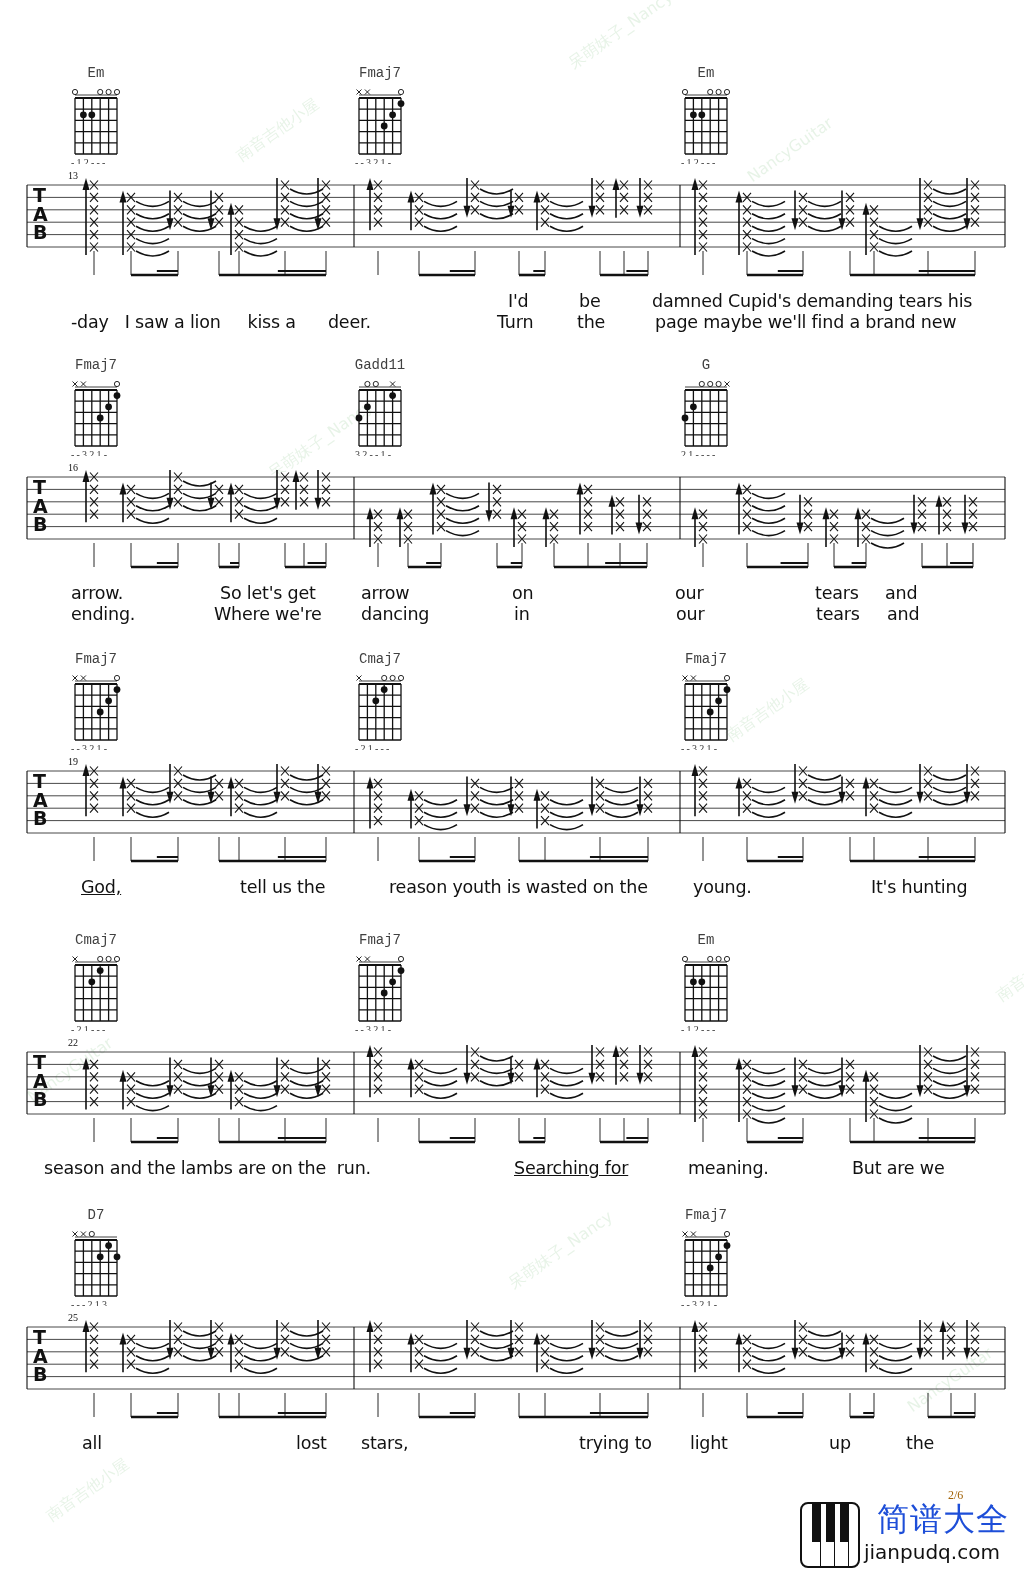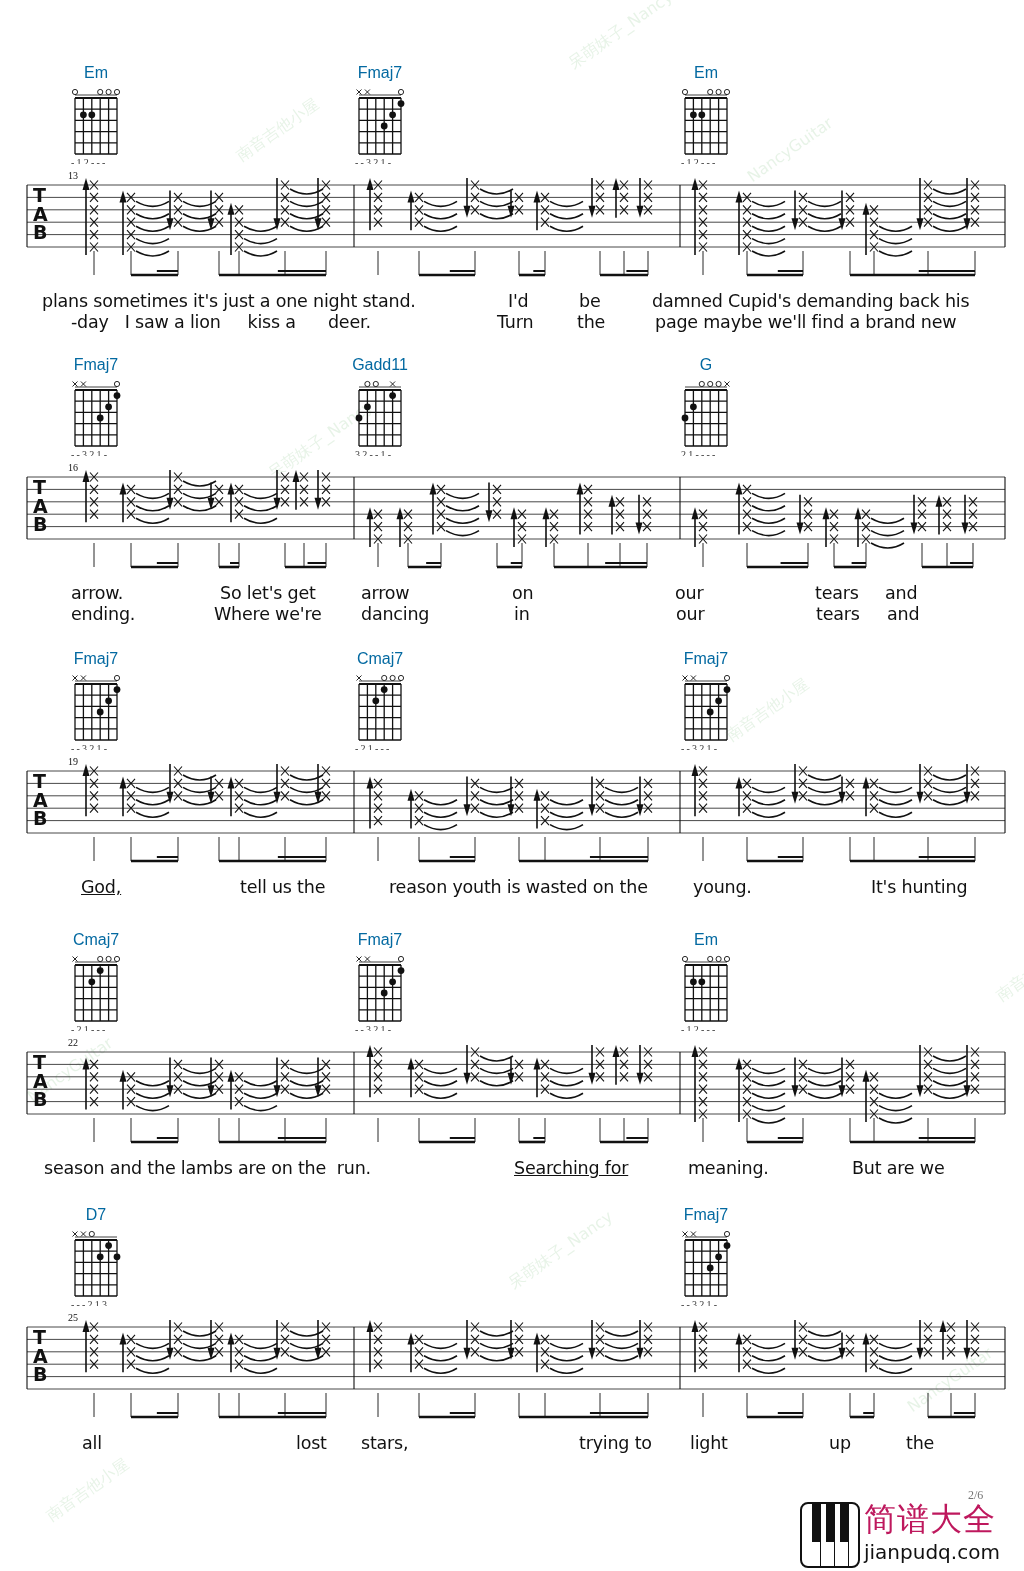--- a/index.html
+++ b/index.html
@@ -1,31 +1,31 @@
 <!DOCTYPE html>
 <html><head>
 <meta charset="utf-8">
 <style>
   html,body{margin:0;padding:0;background:#fff;}
   body{width:1024px;height:1571px;position:relative;overflow:hidden;font-family:"DejaVu Sans",sans-serif;}
   #sheet{position:absolute;left:0;top:0;width:1024px;height:1571px;}
   .system{position:absolute;left:0;width:1024px;height:290px;}
   .chord{position:absolute;width:60px;text-align:center;}
-  .chord-name{font-family:Liberation Sans, sans-serif;font-size:16px;color:#0369a1;height:18px;line-height:18px;}
+  .chord-name{font-family:Liberation Mono, monospace;font-size:14px;color:#404040;height:18px;line-height:18px;}
   .chord svg{display:block;margin:0 auto;}
   .staff-svg{position:absolute;left:0;top:0;}
   .lyric{position:absolute;font-family:"DejaVu Sans","Liberation Sans",sans-serif;font-size:17.5px;color:#111;white-space:pre;letter-spacing:-0.2px;}
   .watermark{position:absolute;color:rgba(120,190,120,0.18);font-family:"DejaVu Sans",sans-serif;font-size:16px;transform:rotate(-35deg);white-space:nowrap;pointer-events:none;}
   .logo{position:absolute;left:800px;top:1500px;width:220px;height:68px;}
   .logo-keys{position:absolute;left:0;top:2px;width:56px;height:62px;border:2px solid #111;border-radius:8px;overflow:hidden;background:#fff;}
   .logo-keys .k{position:absolute;top:0;width:9px;height:38px;background:#111;}
   .logo-keys .w{position:absolute;bottom:0;width:1px;height:24px;background:#111;}
-  .logo-title{position:absolute;left:64px;top:-2px;font-family:"DejaVu Sans",sans-serif;font-size:32px;color:#be185d;letter-spacing:1px;}
+  .logo-title{position:absolute;left:77px;top:-2px;font-family:"DejaVu Sans",sans-serif;font-size:32px;color:#1d4ed8;letter-spacing:1px;}
   .logo-url{position:absolute;left:64px;top:40px;font-family:"DejaVu Sans",sans-serif;font-size:20px;color:#111;}
-  .page-mark{position:absolute;left:968px;top:1488px;font-family:"Liberation Serif",serif;font-size:12px;color:#737373;}
+  .page-mark{position:absolute;left:948px;top:1488px;font-family:"Liberation Serif",serif;font-size:12px;color:#a16207;}
 </style>
 </head>
 <body>
 
 <div id="sheet">
     <div class="watermark" style="left: 230px; top: 120px;">南音吉他小屋</div>
     <div class="watermark" style="left: 740px; top: 140px;">NancyGuitar</div>
     <div class="watermark" style="left: 260px; top: 430px;">呆萌妹子_Nancy</div>
     <div class="watermark" style="left: 720px; top: 700px;">南音吉他小屋</div>
     <div class="watermark" style="left: 20px; top: 1060px;">NancyGuitar</div>
@@ -320,24 +320,23 @@
         <path d="M971 120.5 L979 129.5 M979 120.5 L971 129.5" stroke="#111" stroke-width="1.1"></path>
         <path d="M971 132.9 L979 141.9 M979 132.9 L971 141.9" stroke="#111" stroke-width="1.1"></path>
         <path d="M971 145.3 L979 154.3 M979 145.3 L971 154.3" stroke="#111" stroke-width="1.1"></path>
         <path d="M971 157.7 L979 166.7 M979 157.7 L971 166.7" stroke="#111" stroke-width="1.1"></path>
         <line x1="975" y1="191" x2="975" y2="215" stroke="#111" stroke-width="0.9"></line>
         <line x1="747" y1="215" x2="803" y2="215" stroke="#111" stroke-width="2.6"></line>
         <line x1="777.8" y1="211" x2="803" y2="211" stroke="#111" stroke-width="2"></line>
         <line x1="850" y1="215" x2="975" y2="215" stroke="#111" stroke-width="2.6"></line>
         <line x1="918.75" y1="211" x2="975" y2="211" stroke="#111" stroke-width="2"></line>
       </svg>
-      <div class="lyric" style="left: 42px; top: 231px;">plans sometimes it's just a one night stand.</div>
       <div class="lyric" style="left: 508px; top: 231px;">I'd</div>
       <div class="lyric" style="left: 579px; top: 231px;">be</div>
-      <div class="lyric" style="left: 652px; top: 231px;">damned Cupid's demanding back his</div>
+      <div class="lyric" style="left: 652px; top: 231px;">damned Cupid's demanding tears his</div>
       <div class="lyric" style="left: 71px; top: 252px;">-day   I saw a lion     kiss a      deer.</div>
       <div class="lyric" style="left: 497px; top: 252px;">Turn</div>
       <div class="lyric" style="left: 577px; top: 252px;">the</div>
       <div class="lyric" style="left: 655px; top: 252px;">page maybe we'll find a brand new</div>
     </div>
     <div class="system" style="top: 352px;">
       <div class="chord" style="left: 66px; top: 4px;">
         <div class="chord-name">Fmaj7</div>
         <svg width="60" height="82" viewBox="0 0 60 82">
           <path d="M6.5 7.5 L11.5 12.5 M11.5 7.5 L6.5 12.5" stroke="#111" stroke-width="0.9"></path>

